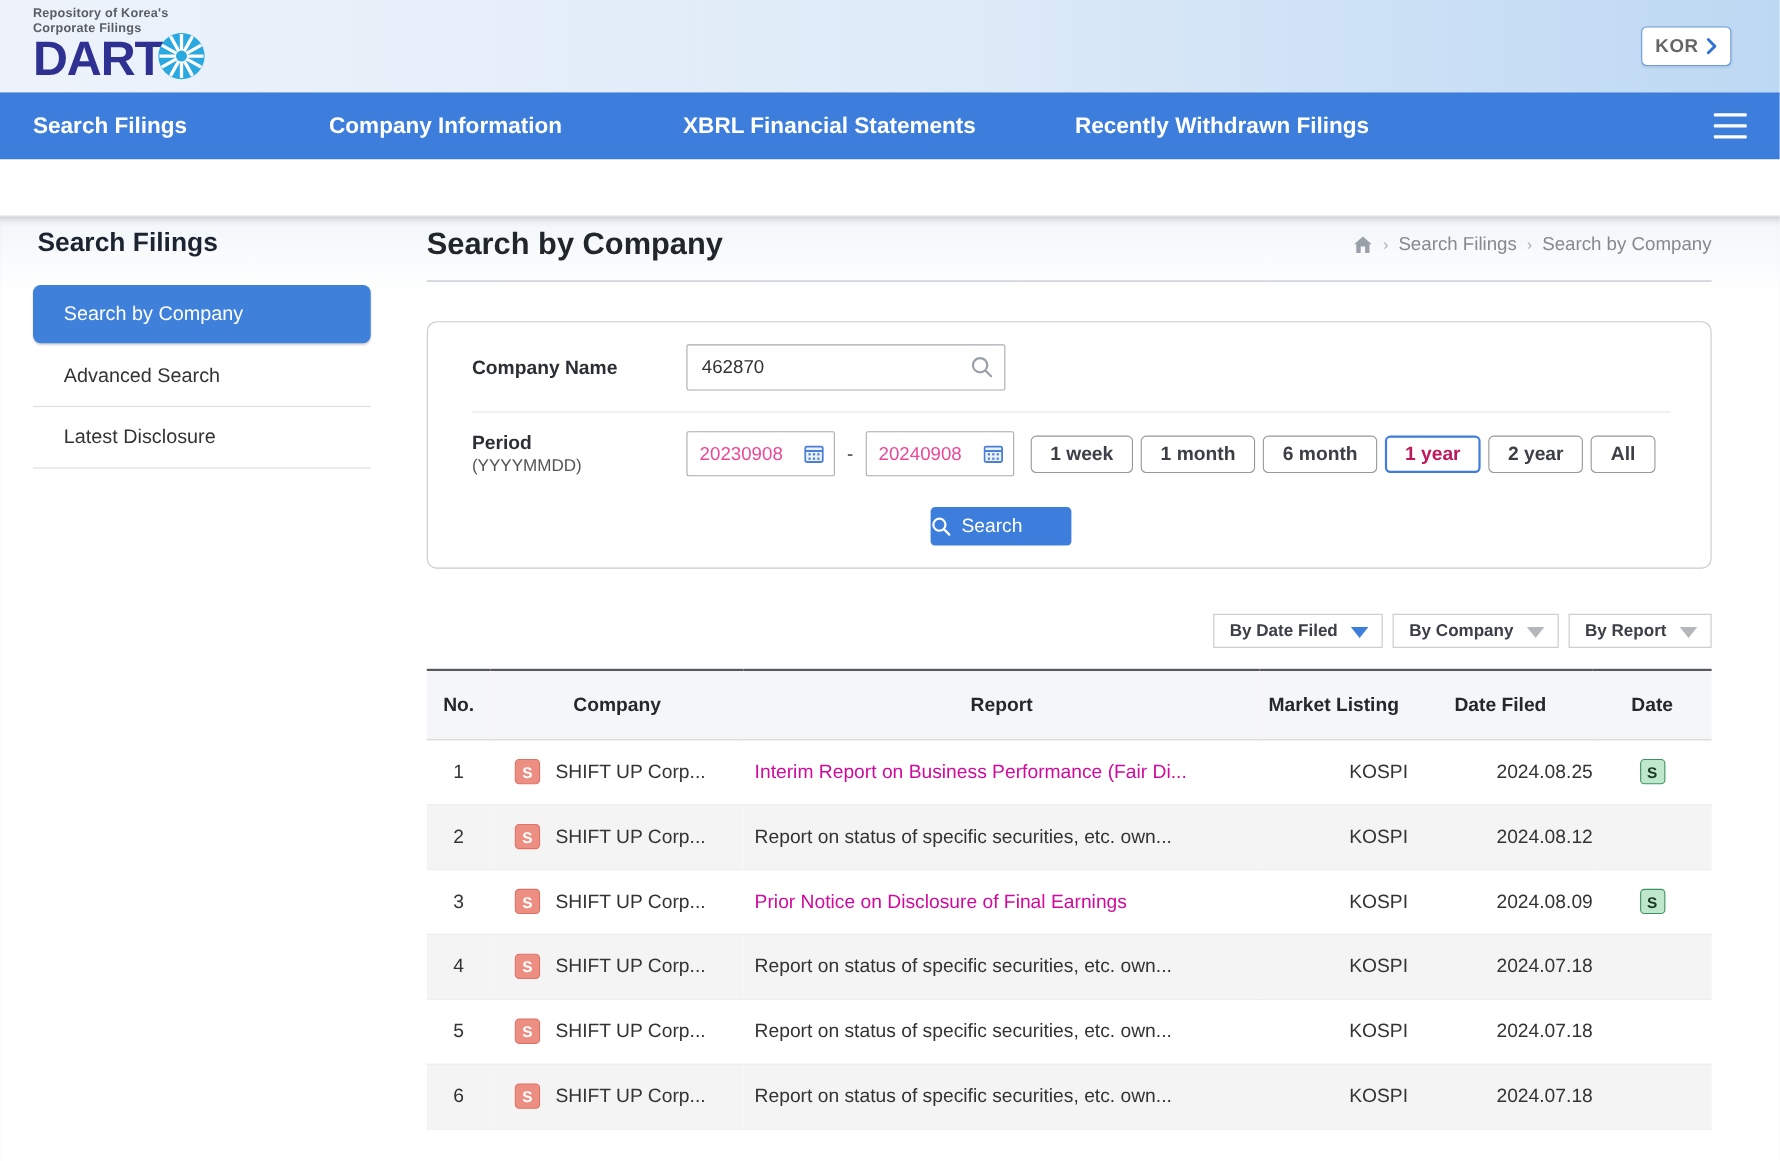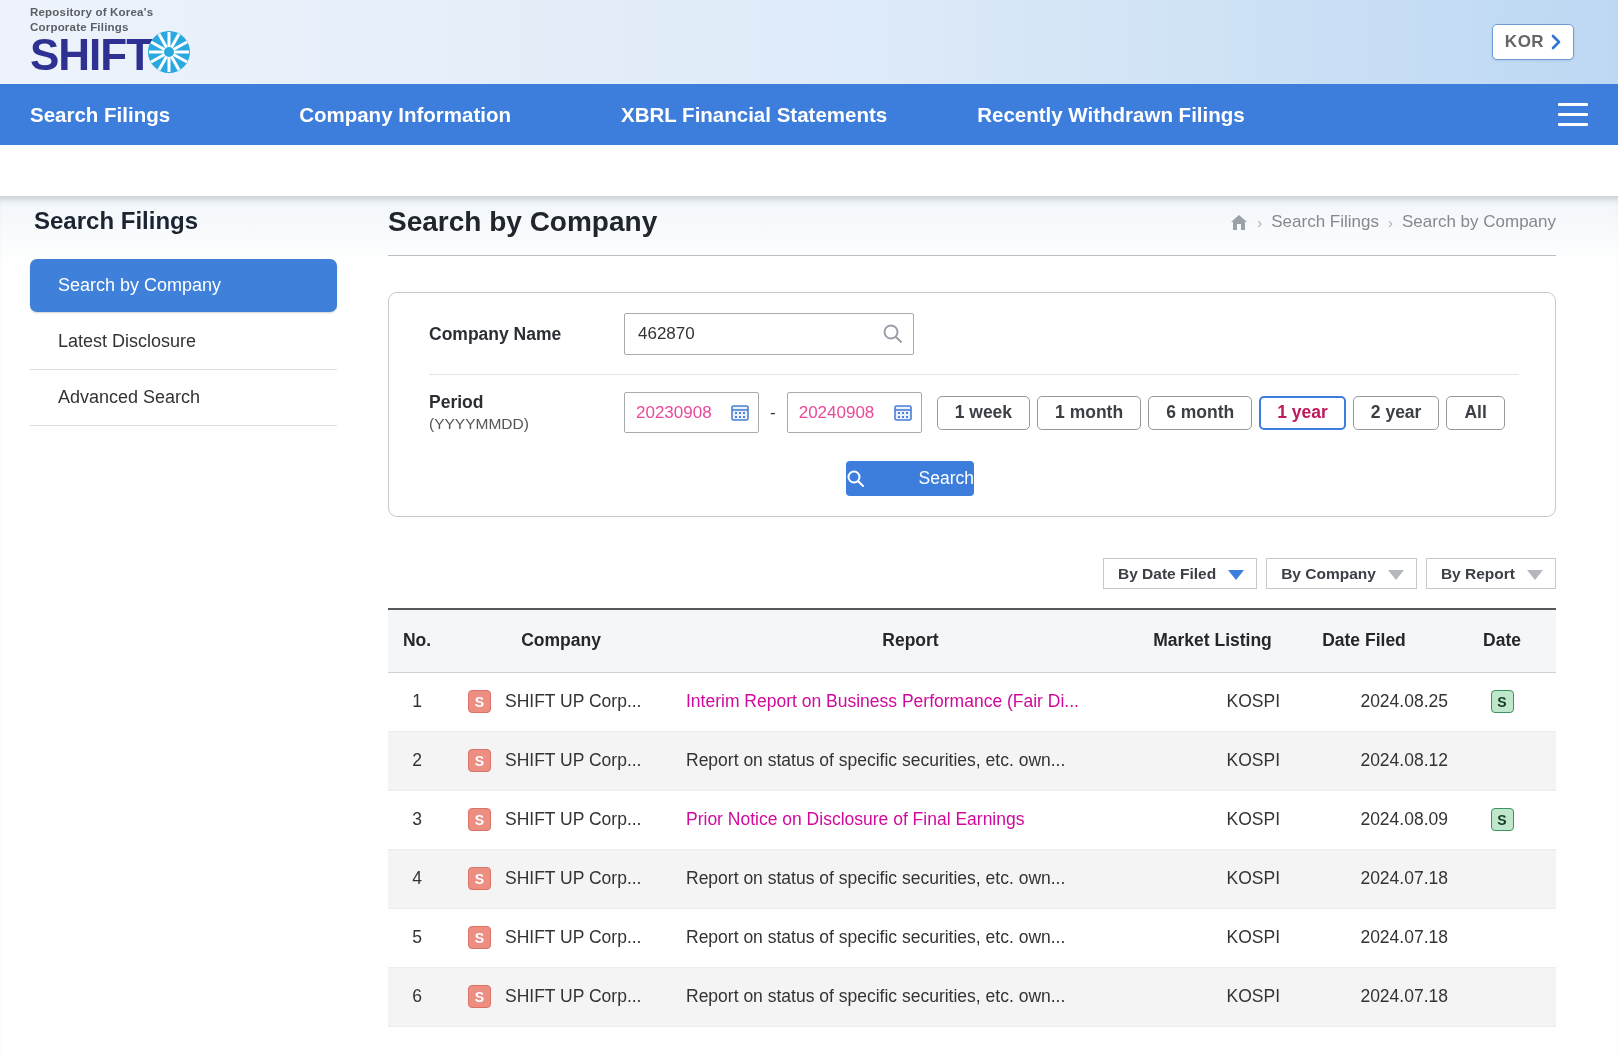--- a/index.html
+++ b/index.html
@@ -69,21 +69,21 @@
   .date-value { font-size:17px; color:#ec4899; }
   .date-dash { font-size:17px; color:#333; margin:0 1px; }
   .cal-icon { cursor:pointer; display:flex; }
   .presets { display:flex; gap:7px; margin-left:15px; }
   .preset-btn { height:34px; border:1px solid #97989a; border-radius:5px; background:#fff;
     font-size:17.5px; font-weight:bold; color:#3c4046; padding:0 17px; cursor:pointer;
     font-family:"Liberation Sans",sans-serif; white-space:nowrap; }
   .preset-btn.active { border:2px solid #3d7edd; color:#be185d; padding:0 16px; }
   .search-row { display:flex; justify-content:center; margin-top:28px; padding-right:128px; }
   .search-btn { width:128px; height:35px; background:#3d7edd; border:none; border-radius:4px;
-    color:#fff; font-size:17.5px; display:flex; align-items:center; justify-content:space-between; gap:9px;
+    color:#fff; font-size:17.5px; display:flex; align-items:center; justify-content:flex-start; gap:9px;
     cursor:pointer; font-family:"Liberation Sans",sans-serif; }
 
   
   .sort-row { display:flex; justify-content:flex-end; gap:9px; margin-top:41px;text-align:center; }
   .sort-box { height:31px; border:1px solid #c6c9cd; background:#fff; display:flex; align-items:center;
     gap:12px; padding:0 12px 0 14px; font-size:15.5px; font-weight:bold; color:#3c4046; cursor:pointer; }
   .tri { width:0; height:0; border-left:8px solid transparent; border-right:8px solid transparent;
     border-top:10px solid #b4b8bd; margin-top:2px; }
   .sort-box.active .tri { border-top-color:#3d7edd; }
 
@@ -115,21 +115,21 @@
 </head>
 <body>
 
 <div class="header">
   <div class="logo">
     <span class="logo-tagline">
       <span>Repository of Korea's</span><br>
       <span>Corporate Filings</span>
     </span>
     <span class="logo-row">
-      <span class="logo-brand">SHIFT</span>
+      <span class="logo-brand">DART</span>
       <span class="logo-burst">
         <svg width="46" height="46" viewBox="0 0 46 46">
           <circle cx="23" cy="23" r="21" fill="#2aa9e0"></circle>
           <g stroke="#ffffff" stroke-width="3">
             <line x1="23" y1="23" x2="23" y2="3"></line>
               <line x1="23" y1="23" x2="33" y2="5"></line>
             <line x1="23" y1="23" x2="41" y2="13"></line>
               <line x1="23" y1="23" x2="43" y2="23"></line>
             <line x1="23" y1="23" x2="41" y2="33"></line>
               <line x1="23" y1="23" x2="33" y2="41"></line>
@@ -167,22 +167,22 @@
     </span>
 </div>
 
 <div class="gap-band"></div>
 
 <div class="content">
 
   <div class="sidebar">
     <div class="sidebar-title">Search Filings</div>
     <div class="side-item active">Search by Company</div>
+    <div class="side-item">Advanced Search</div>
     <div class="side-item">Latest Disclosure</div>
-    <div class="side-item">Advanced Search</div>
   </div>
 
   <div class="main">
     <div class="main-head">
       <div class="page-title">Search by Company</div>
       <div class="breadcrumb">
         <span style="display:flex;">
           <svg width="18" height="17" viewBox="0 0 18 17">
               <path d="M9 1 L17 8 L15 8 L15 16 L11 16 L11 10 L7 10 L7 16 L3 16 L3 8 L1 8 Z" fill="#9aa0a8"></path>
             </svg>

